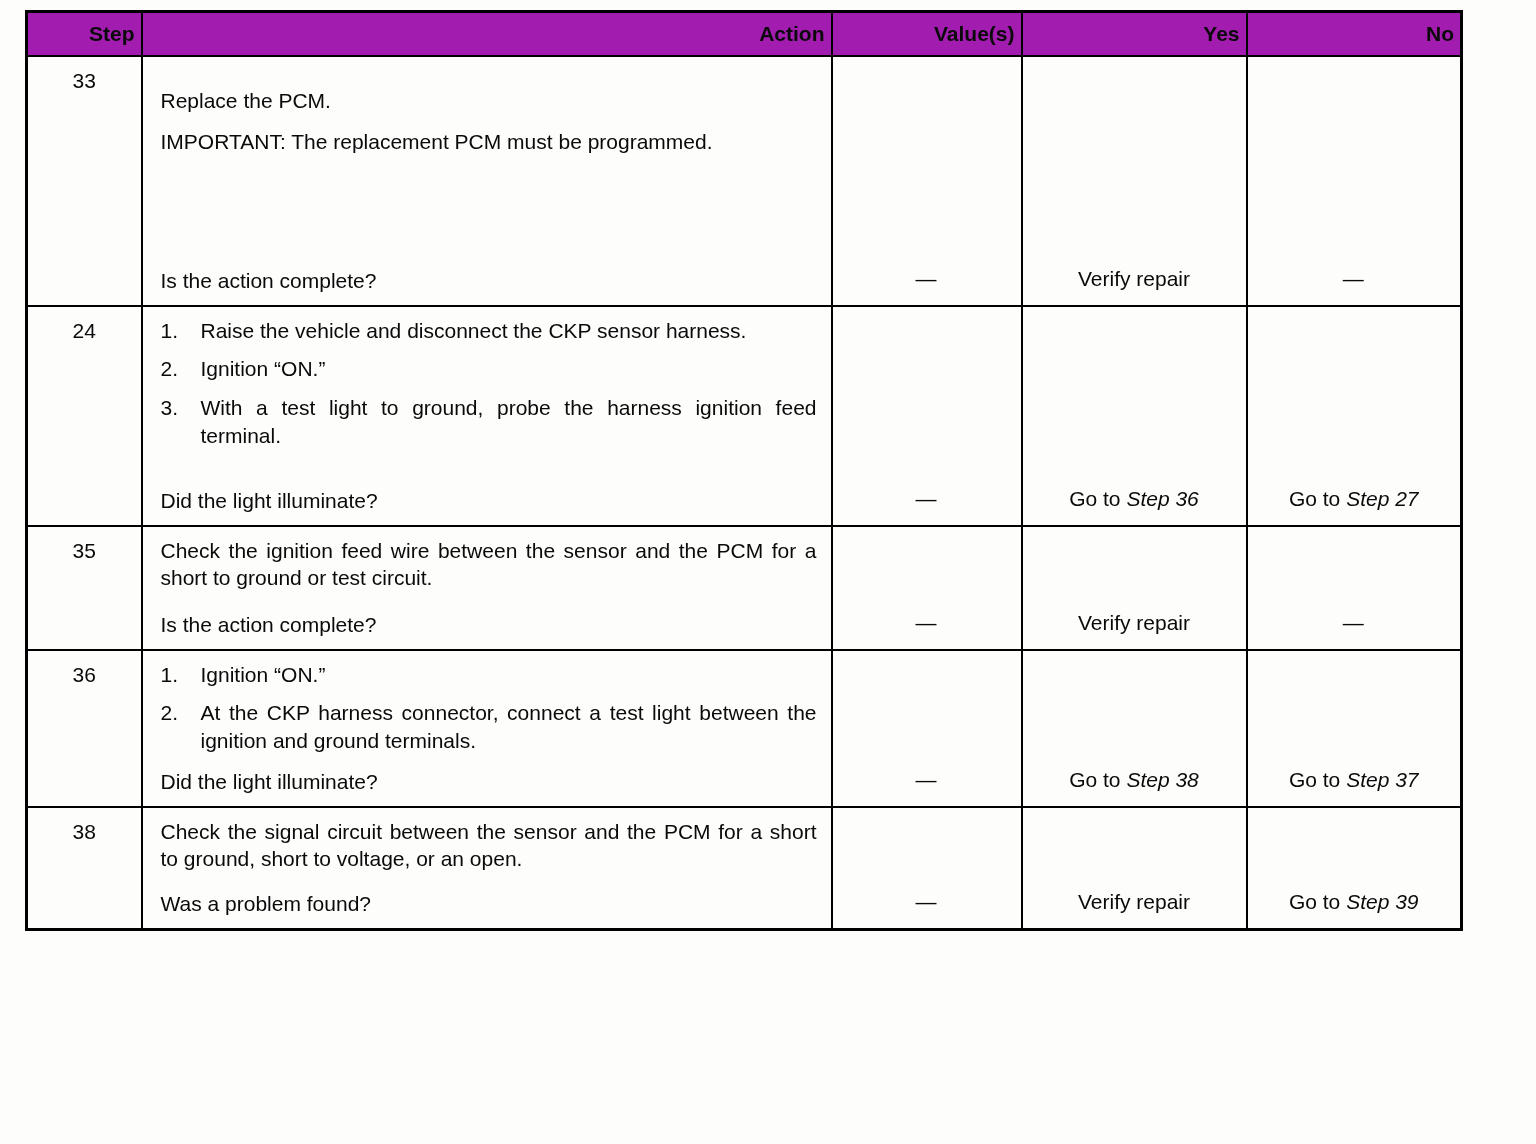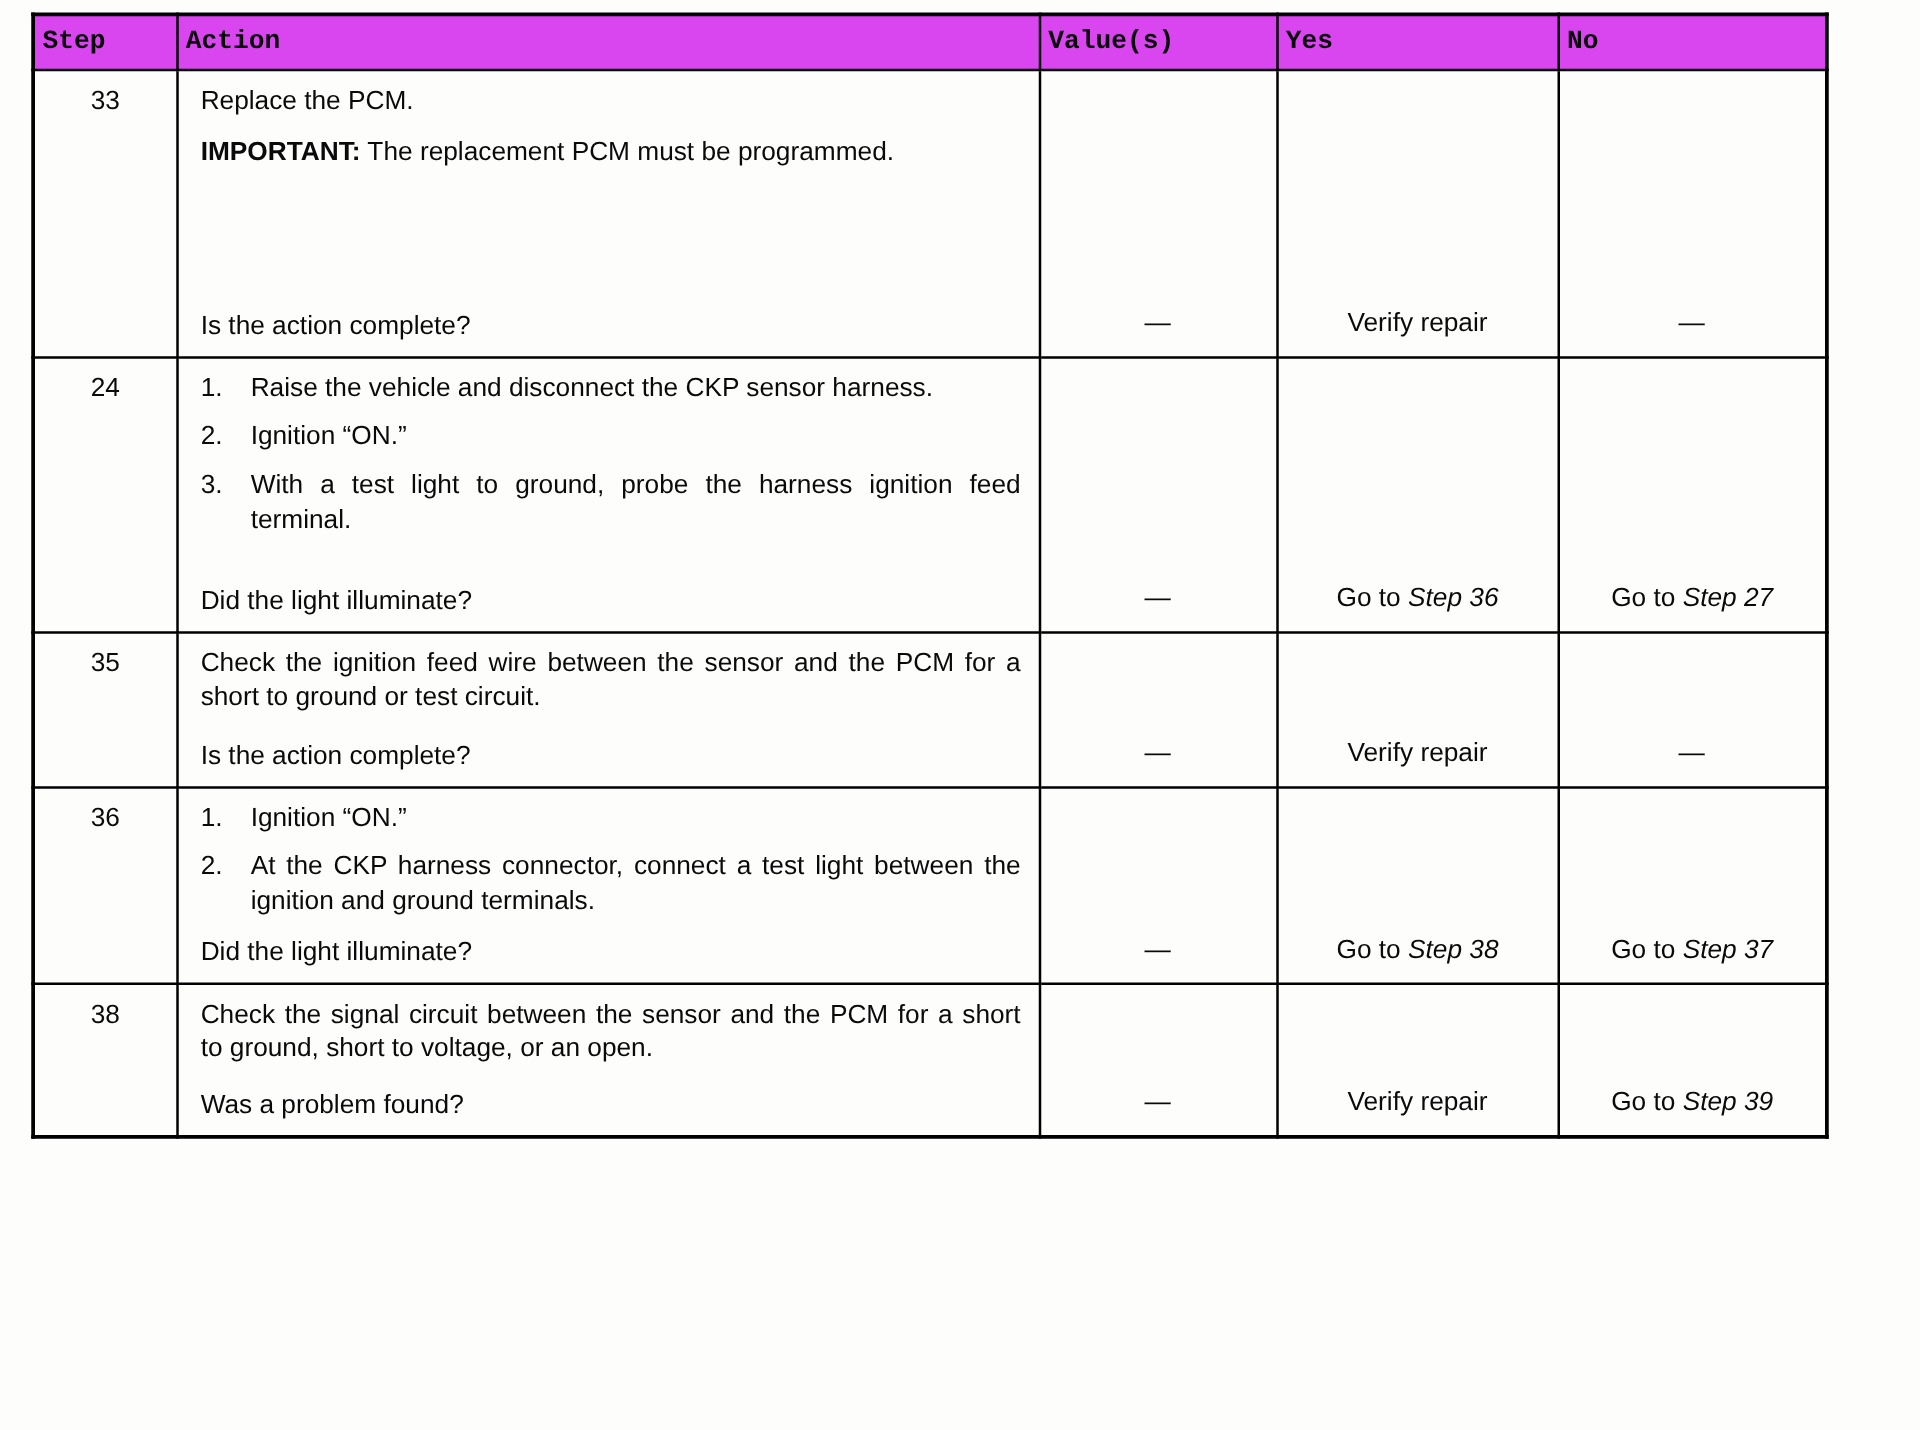--- a/index.html
+++ b/index.html
@@ -30,58 +30,57 @@
   col.c-step{width:115px;}
   col.c-action{width:690px;}
   col.c-value{width:190px;}
   col.c-yes{width:225px;}
   col.c-no{width:215px;}
   th{
     border:2px solid #000;
     font-weight:bold;
     font-size:21px;
     padding:7px 6px;
-    text-align:left;
+    text-align:right;
     vertical-align:middle;
-    background:#d946ef;
-    font-family:Liberation Mono, monospace;
+    background:#a21caf;
   }
   td{
     border:2px solid #000;
     padding:16px;
     vertical-align:top;
   }
   td.step-cell{
     text-align:center;
     padding-top:10px;
     font-size:21px;
   }
   td.action-cell{
     padding:10px 14px 8px 18px;
   }
   .action-inner{
     display:flex;
     flex-direction:column;
   }
   
-  tbody tr:nth-child(1) .action-inner{min-height:210px;}
+  tbody tr:nth-child(1) .action-inner{min-height:210px;margin-top:20px;}
   tbody tr:nth-child(2) .action-inner{min-height:200px;}
   tbody tr:nth-child(3) .action-inner{min-height:104px;}
   tbody tr:nth-child(4) .action-inner{min-height:137px;}
   tbody tr:nth-child(5) .action-inner{min-height:102px;}
   tbody tr:nth-child(6) .action-inner{min-height:102px;gap:14px;}
   tbody tr:nth-child(7) .action-inner{min-height:74px;}
   .para{
     margin:0 0 14px 0;
   }
   .para.justify{
     text-align:justify;
   }
   .para .bold-prefix{
-    font-weight:bold;
+    font-weight:normal;
   }
   .list{
     margin:0;
   }
   .list-item{
     display:flex;
     margin:0 0 11px 0;
   }
   .list-item .num{
     flex:0 0 40px;

